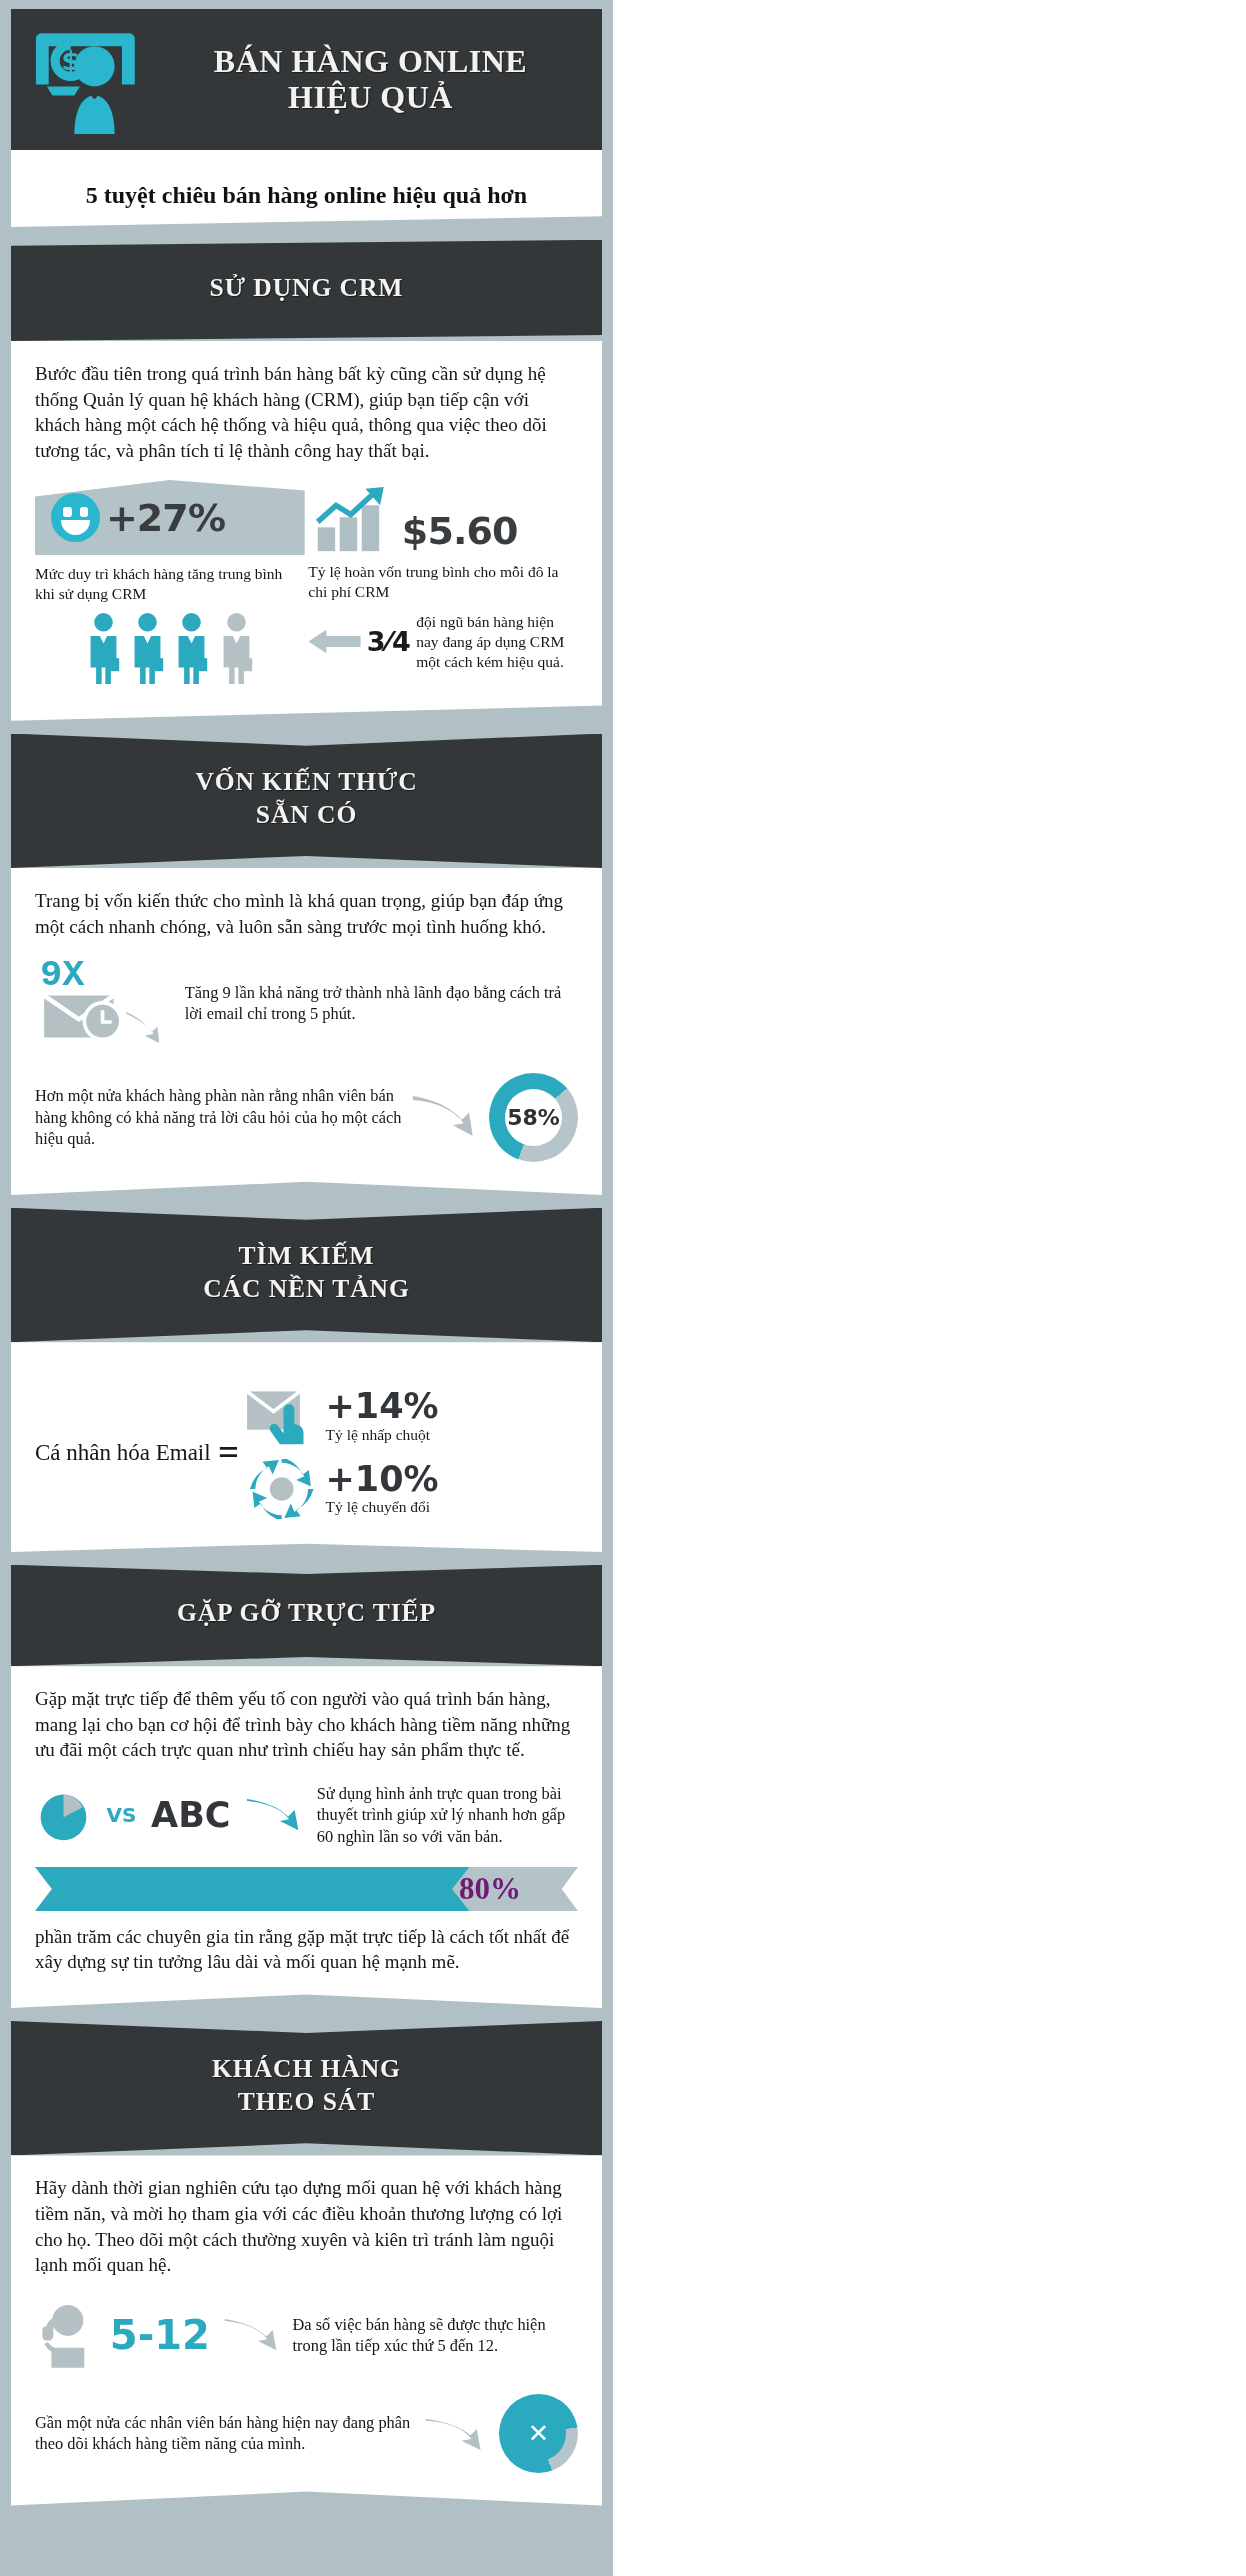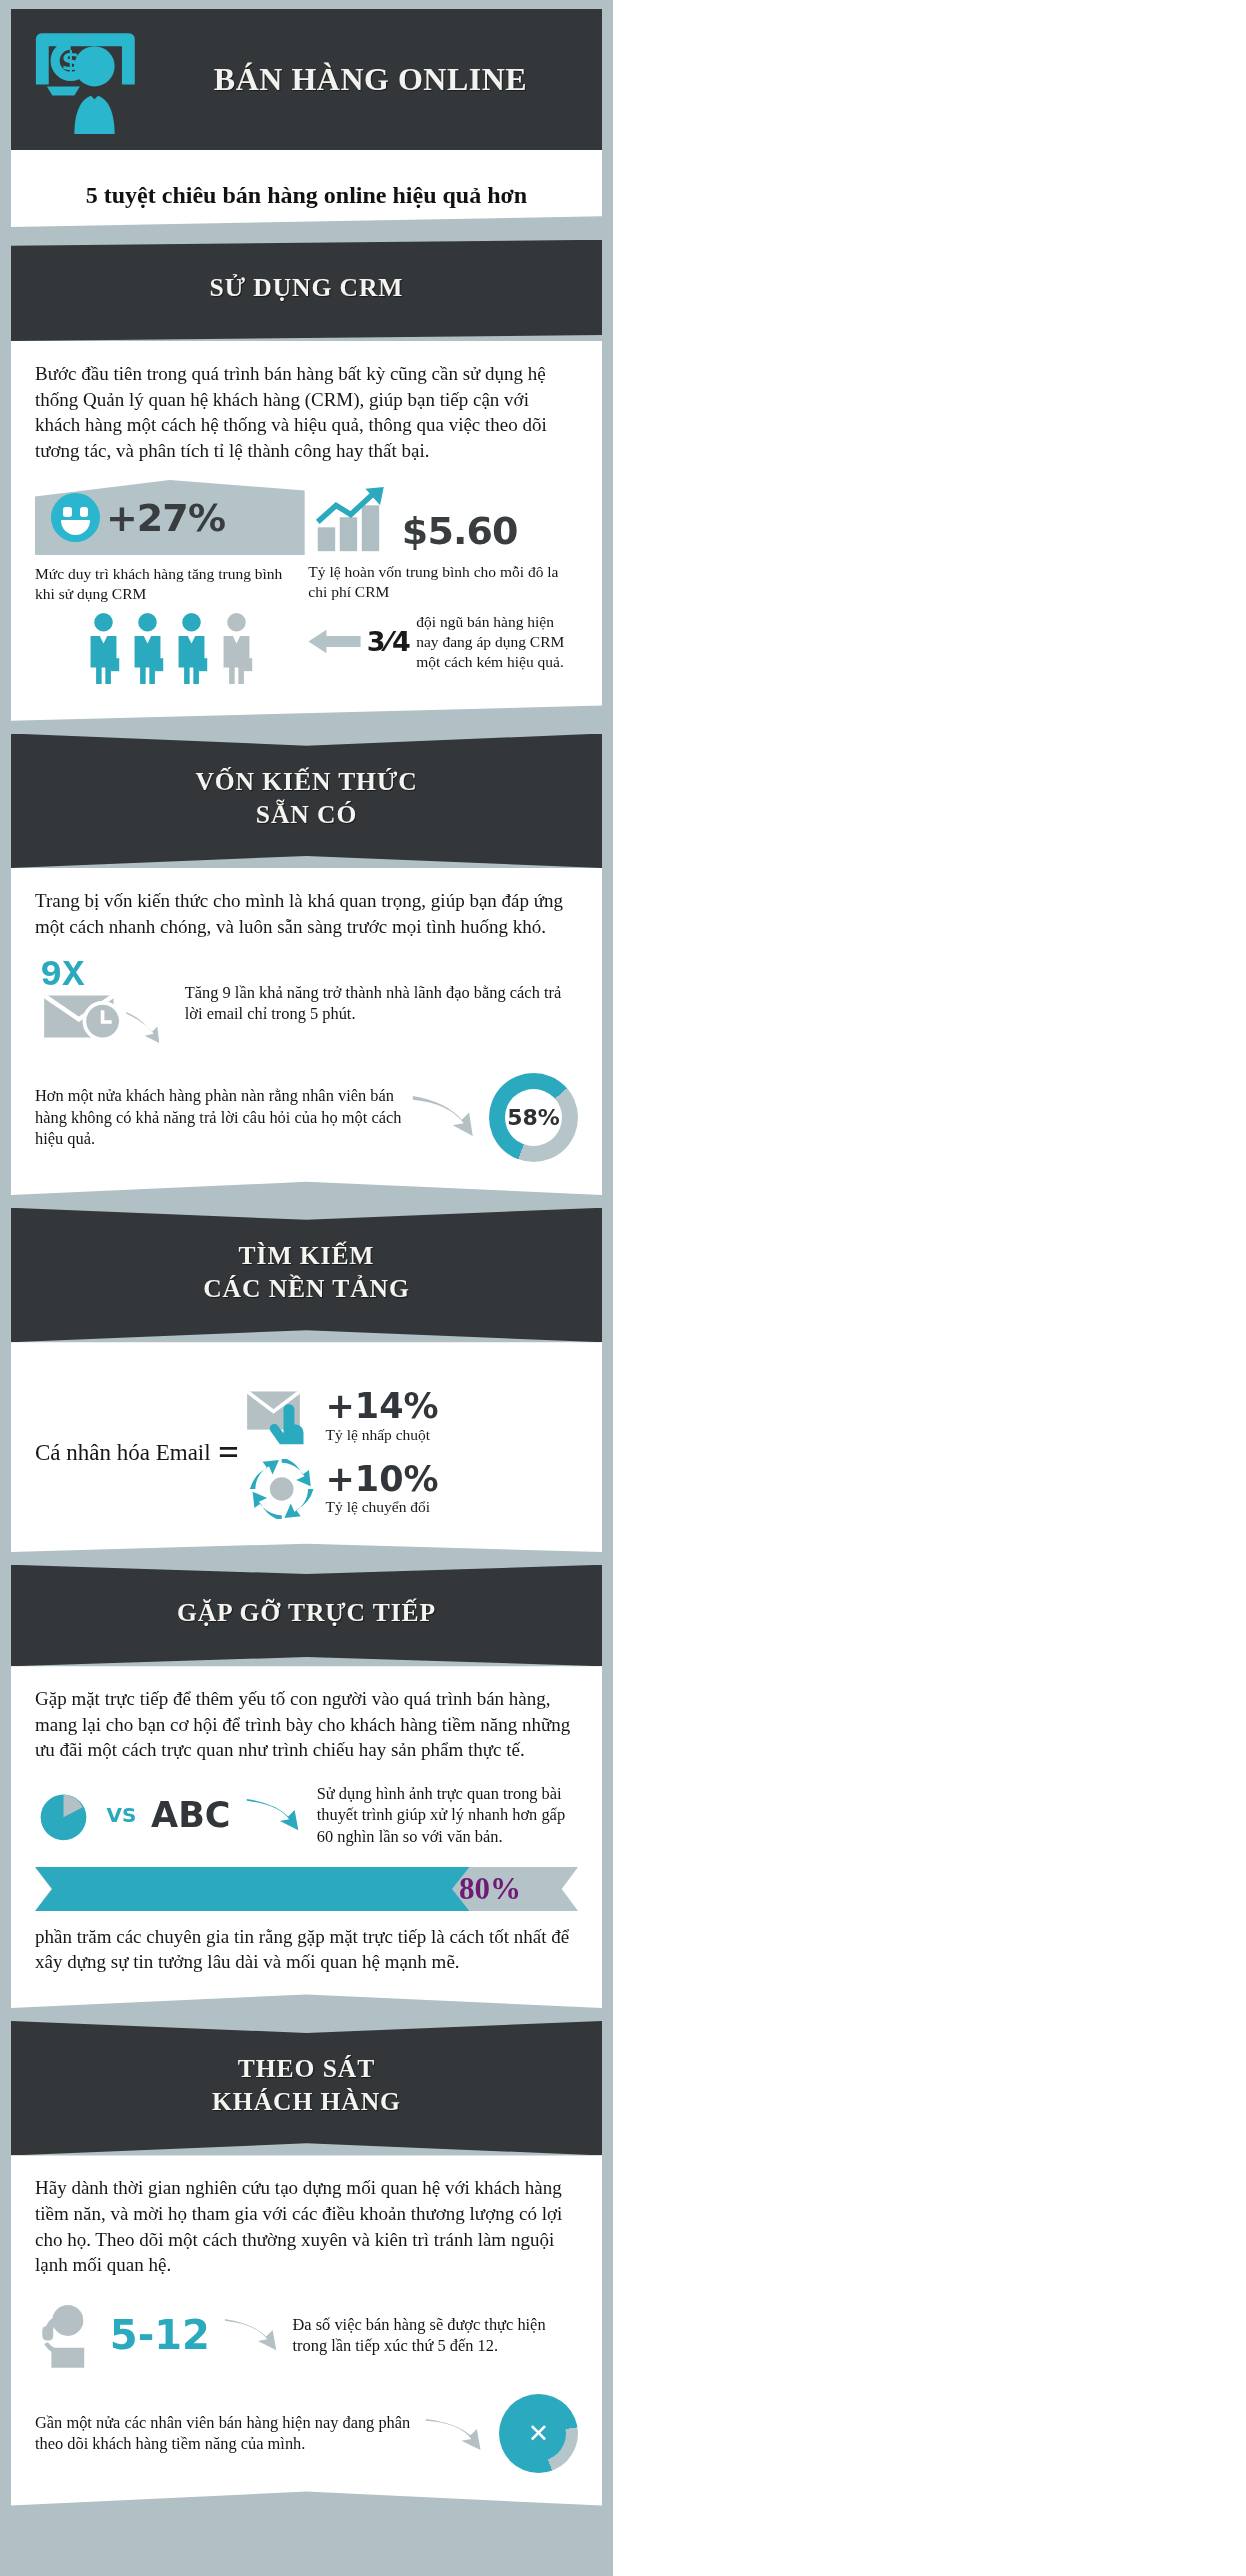--- a/index.html
+++ b/index.html
@@ -145,20 +145,21 @@
         <path d="M14 66 h36 l-6 10 h-24 z" fill="#2ab6cd"></path>
         <path d="M40 16 a22 22 0 1 0 22 22 h-10 a12 12 0 1 1 -12 -12 z" fill="#2ab6cd"></path>
         <text x="40" y="48" font-family="DejaVu Sans" font-size="30" font-weight="bold" fill="#2ab6cd" text-anchor="middle">$</text>
         <circle cx="66" cy="44" r="22" fill="#2ab6cd"></circle>
         <path d="M44 118 c0 -28 10 -42 22 -42 c12 0 22 14 22 42 z" fill="#2ab6cd"></path>
         <path d="M58 72 l8 8 l8 -8 l-4 -5 h-8 z" fill="#333739"></path>
       </svg>
     </div>
     <div class="hdr-title">
       <div>BÁN HÀNG ONLINE</div>
+      <div>HIỆU QUẢ</div>
     </div>
   </div>
   <div class="subhdr">5 tuyệt chiêu bán hàng online hiệu quả hơn</div>
 
   <div class="banner slant">SỬ DỤNG CRM</div>
   <div class="card slant-b">
     <div class="body-text">Bước đầu tiên trong quá trình bán hàng bất kỳ cũng cần sử dụng hệ thống Quản lý quan hệ khách hàng (CRM), giúp bạn tiếp cận với khách hàng một cách hệ thống và hiệu quả, thông qua việc theo dõi tương tác, và phân tích tỉ lệ thành công hay thất bại.</div>
 
     <div class="s1-grid">
       <div class="s1-col">
@@ -309,22 +310,22 @@
       <div class="stat-cap" style="margin-top:0;flex:1;font-size:16.4px;">Sử dụng hình ảnh trực quan trong bài thuyết trình giúp xử lý nhanh hơn gấp 60 nghìn lần so với văn bản.</div>
     </div>
     <div class="pct-bar">
       <div class="pct-fill"></div>
       <span>80%</span>
     </div>
     <div class="body-text" style="margin-top:12.8px;">phần trăm các chuyên gia tin rằng gặp mặt trực tiếp là cách tốt nhất để xây dựng sự tin tưởng lâu dài và mối quan hệ mạnh mẽ.</div>
   </div>
 
   <div class="banner chev-down">
+    <div>KHÁCH HÀNG</div>
     <div>THEO SÁT</div>
-    <div>KHÁCH HÀNG</div>
   </div>
   <div class="card chev-b">
     <div class="body-text">Hãy dành thời gian nghiên cứu tạo dựng mối quan hệ với khách hàng tiềm năn, và mời họ tham gia với các điều khoản thương lượng có lợi cho họ. Theo dõi một cách thường xuyên và kiên trì tránh làm nguội lạnh mối quan hệ.</div>
     <div class="s5-row">
       <svg width="62" height="66" viewBox="0 0 68 72">
         <circle cx="36" cy="20" r="17" fill="#b5c0c4"></circle>
         <path d="M12 30 a14 14 0 0 1 14 -14 v8 a6 6 0 0 0 -6 6 z" fill="#b5c0c4"></path>
         <rect x="8" y="26" width="12" height="16" rx="5" fill="#b5c0c4"></rect>
         <path d="M14 44 q8 10 22 8 v6 q-18 2 -26 -12 z" fill="#b5c0c4"></path>
         <path d="M18 50 h36 v22 h-36 z" fill="#b5c0c4"></path>

